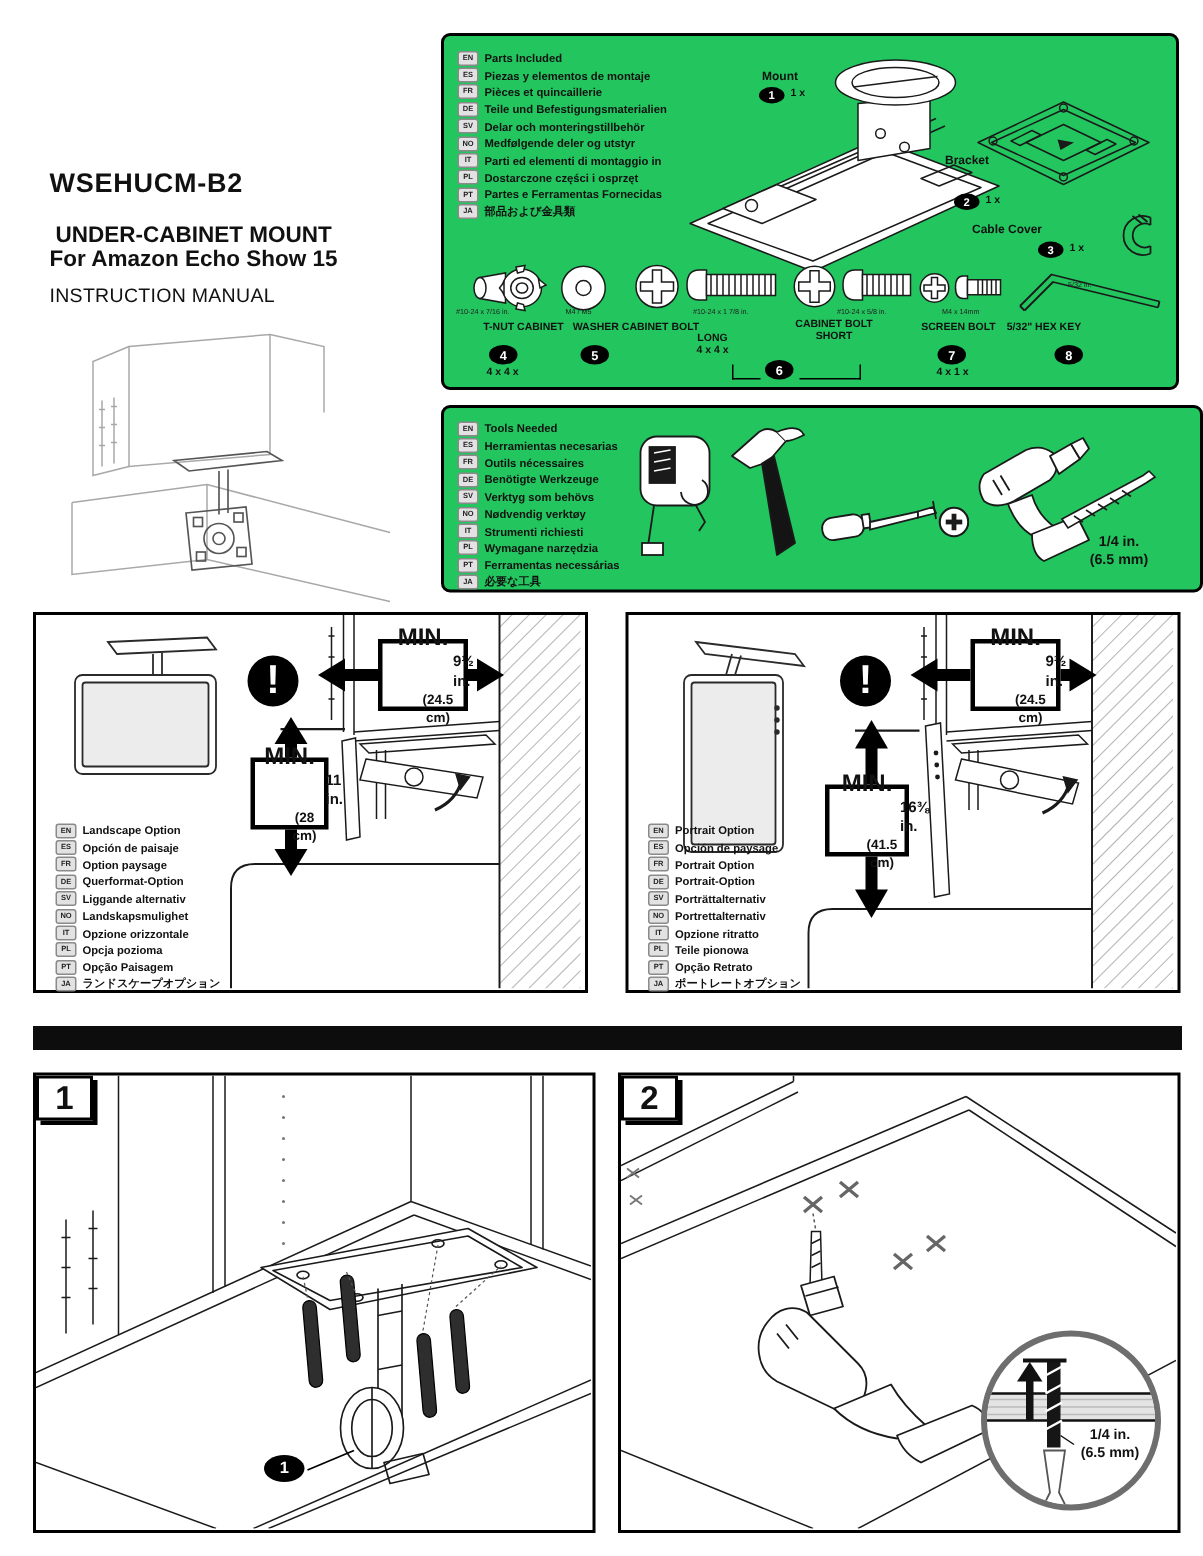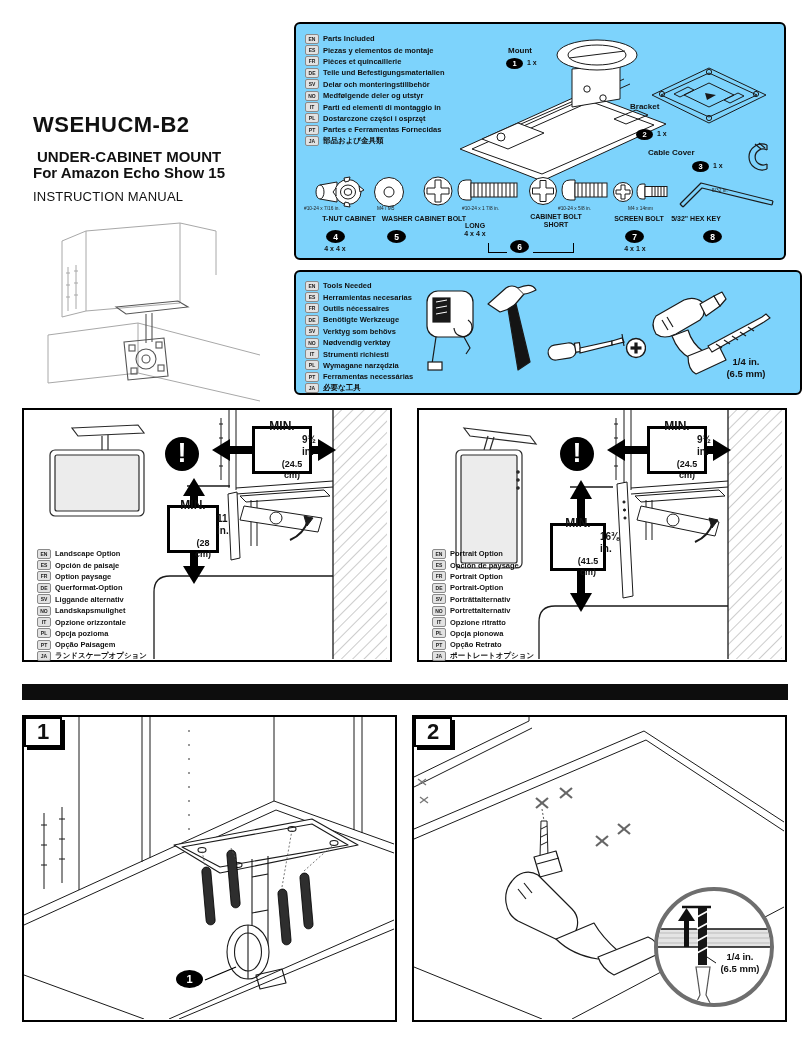--- a/index.html
+++ b/index.html
@@ -5,26 +5,26 @@
   html,body{margin:0;padding:0;background:#fff;}
   #page{position:relative;width:802px;height:1037px;background:#fff;overflow:hidden;
         font-family:"Liberation Sans",sans-serif;color:#111;}
   .abs{position:absolute;}
   svg{display:block;}
   
   .logo-box{left:34px;top:23px;width:74px;height:74px;background:#1c1c1c;}
   .logo-text{position:absolute;left:10px;top:22px;color:#fff;font-weight:700;font-size:17px;letter-spacing:1px;}
   .logo-mark{position:absolute;left:62px;top:20px;color:#fff;font-size:5px;}
   .logo-sub{position:absolute;left:11px;top:42px;color:#cfcfcf;font-size:4.5px;letter-spacing:.3px;}
-  .model{left:33px;top:112px;font-size:22px;font-weight:700;letter-spacing:.5px;text-align:center;}
+  .model{left:33px;top:112px;font-size:18px;font-weight:700;letter-spacing:.5px;text-align:center;}
   .prod1{left:37px;top:148px;font-size:15px;font-weight:700;}
   .prod2{left:33px;top:164px;font-size:15px;font-weight:700;}
   .doc{left:33px;top:189px;font-size:13px;font-weight:400;letter-spacing:.2px;}
   
-  .round-box{border:2px solid #000;border-radius:6px;background:#7dd3fc;box-sizing:border-box;}
+  .round-box{border:2px solid #000;border-radius:6px;background:#22c55e;box-sizing:border-box;}
   .panel{border:2.5px solid #000;background:#fff;box-sizing:border-box;}
   
   .lang-row{display:flex;align-items:center;gap:4px;height:11.4px;}
   .lang-code{flex:0 0 auto;width:12px;height:8px;border-radius:2px;background:#e2e2e2;border:.5px solid #8a8a8a;
              color:#222;font-size:5px;font-weight:700;display:flex;align-items:center;justify-content:center;}
   .lang-text{font-size:7.5px;font-weight:700;white-space:nowrap;}
   
   .oval{background:#000;color:#fff;border-radius:50%;display:flex;align-items:center;justify-content:center;font-weight:700;}
   .oval.sm{width:17px;height:11px;font-size:7.5px;}
   .oval.md{width:19px;height:13px;font-size:8.5px;}
@@ -33,21 +33,21 @@
   .hw-label{font-size:7px;font-weight:700;text-align:center;line-height:1.15;}
   .spec{font-size:4.8px;color:#222;white-space:nowrap;}
   .qty{font-size:7px;font-weight:700;text-align:center;}
   .brkt-l{border-left:1.5px solid #000;border-bottom:1.5px solid #000;}
   .brkt-r{border-right:1.5px solid #000;border-bottom:1.5px solid #000;}
   
   .warn{width:34px;height:34px;background:#000;border-radius:50%;color:#fff;font-weight:700;font-size:27px;
         display:flex;align-items:center;justify-content:center;line-height:1;padding-bottom:2px;box-sizing:border-box;}
   .min-box{border:3px solid #000;background:#fff;text-align:center;font-weight:700;box-sizing:border-box;
            display:flex;flex-direction:column;justify-content:center;line-height:1.25;}
-  .min-box .l1{font-size:12px;}.min-box .l2{font-size:10px;padding-left:47px;}.min-box .l3{font-size:9px;padding-left:20px;}
+  .min-box .l1{font-size:16px;}.min-box .l2{font-size:10px;padding-left:47px;}.min-box .l3{font-size:9px;padding-left:20px;}
   .stepnum{width:38px;height:30px;background:#fff;border:2.5px solid #000;box-shadow:3px 3px 0 #000;
            display:flex;align-items:center;justify-content:center;font-size:22px;font-weight:700;box-sizing:border-box;}
   .inset-label{font-size:9.5px;font-weight:700;text-align:center;line-height:1.25;}
   .divider{background:#0d0d0d;}
 </style>
 </head>
 <body>
 
 <div id="page">
 
@@ -614,21 +614,21 @@
       <div class="lang-row">
           <span class="lang-code">NO</span>
           <span class="lang-text">Portrettalternativ</span>
         </div>
       <div class="lang-row">
           <span class="lang-code">IT</span>
           <span class="lang-text">Opzione ritratto</span>
         </div>
       <div class="lang-row">
           <span class="lang-code">PL</span>
-          <span class="lang-text">Opcja pionowa</span>
+          <span class="lang-text">Teile pionowa</span>
         </div>
       <div class="lang-row">
           <span class="lang-code">PT</span>
           <span class="lang-text">Opção Retrato</span>
         </div>
       <div class="lang-row">
           <span class="lang-code">JA</span>
           <span class="lang-text">ポートレートオプション</span>
         </div>
     </div>

